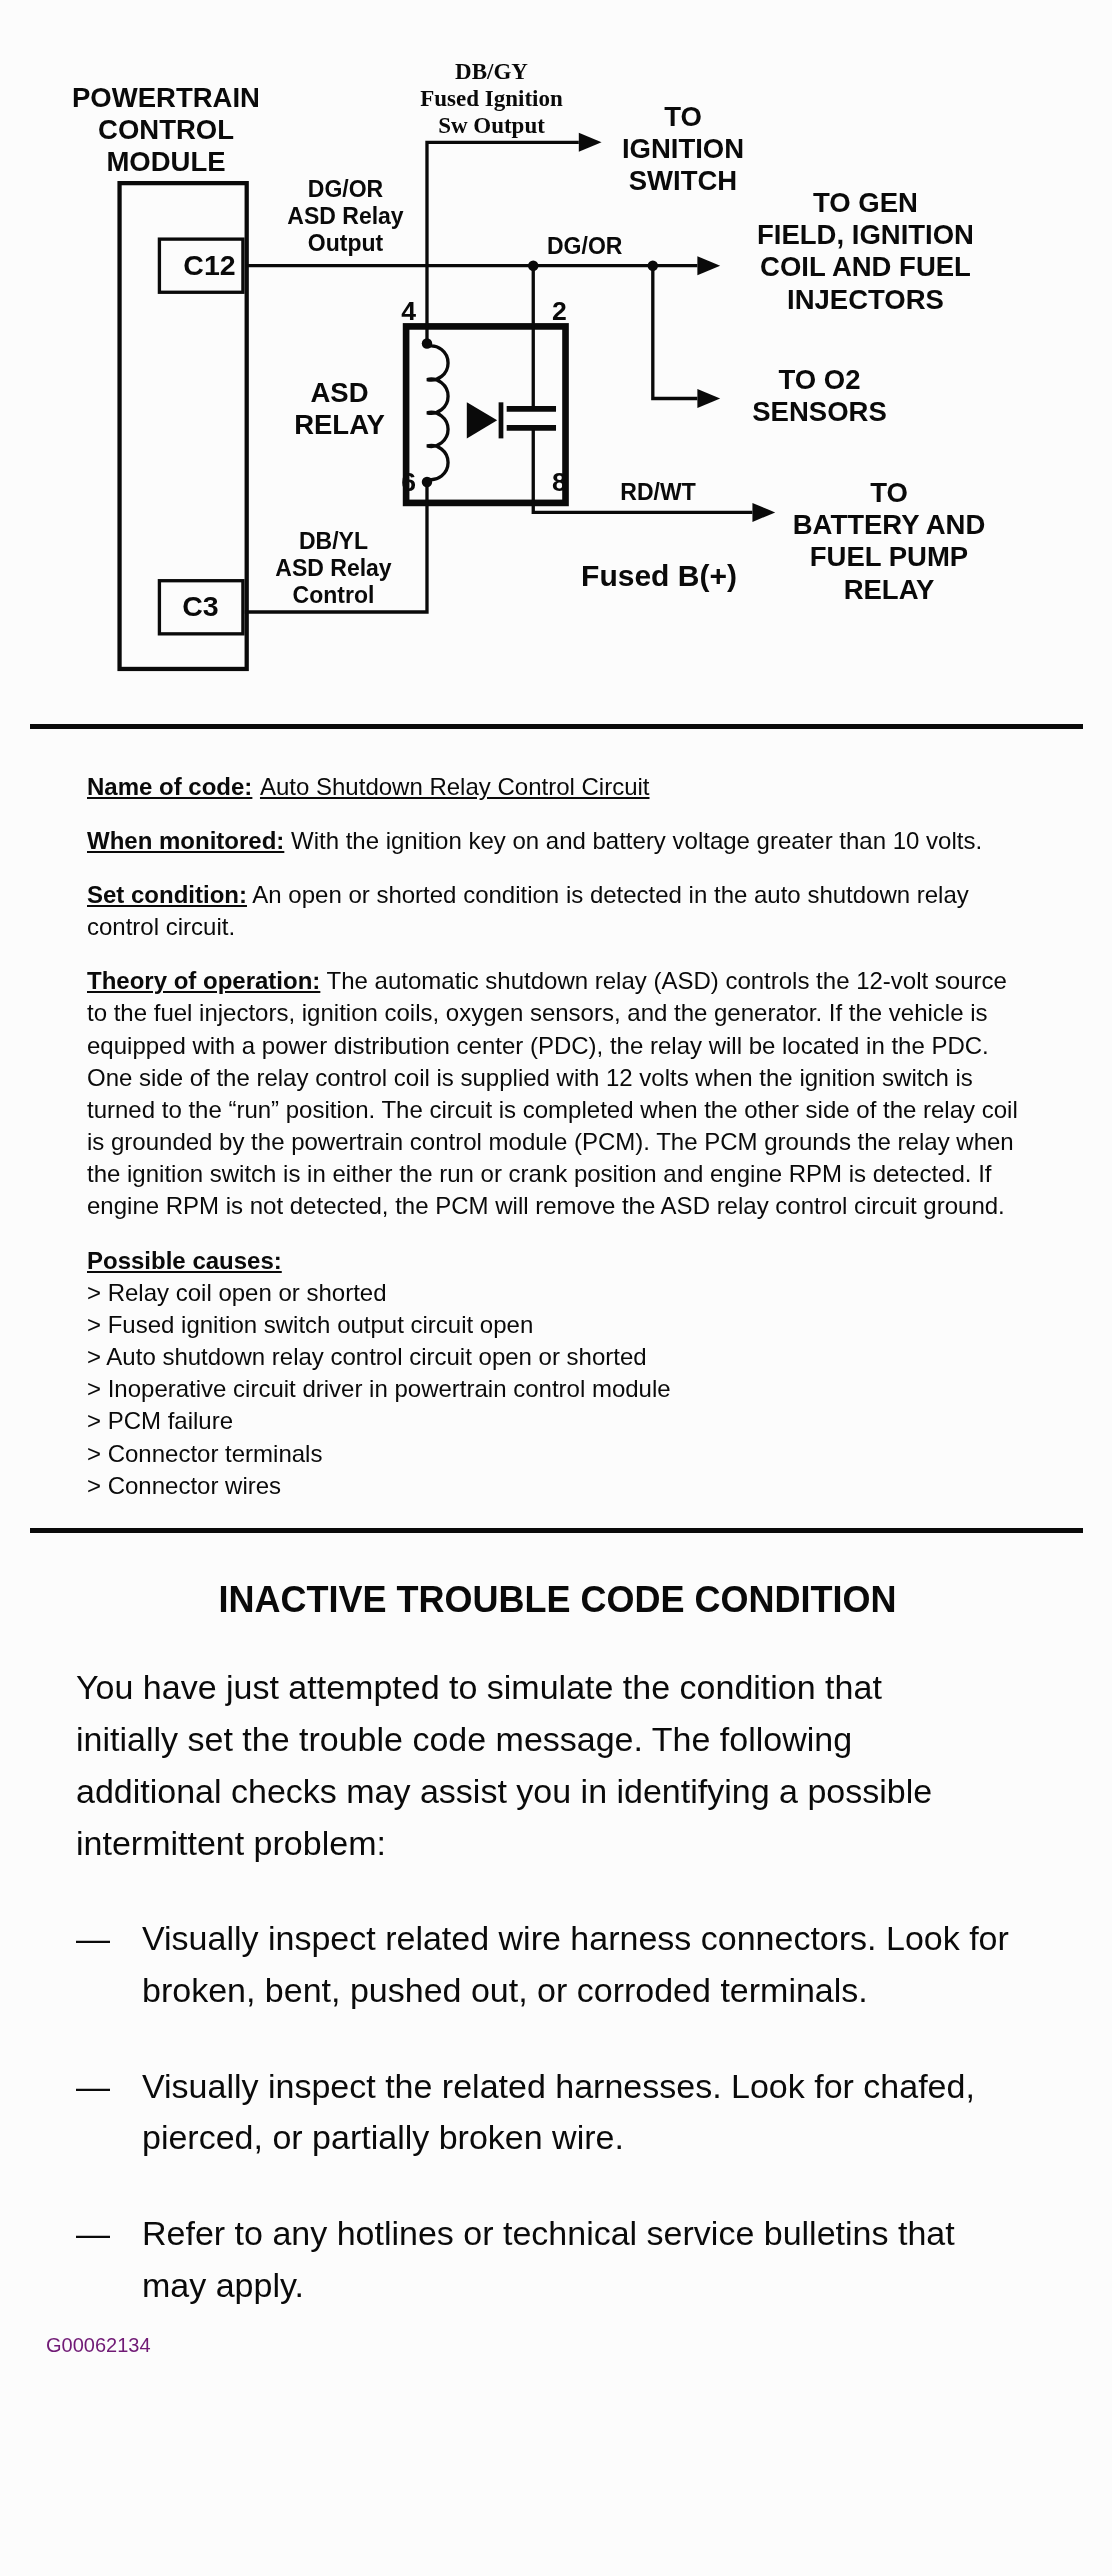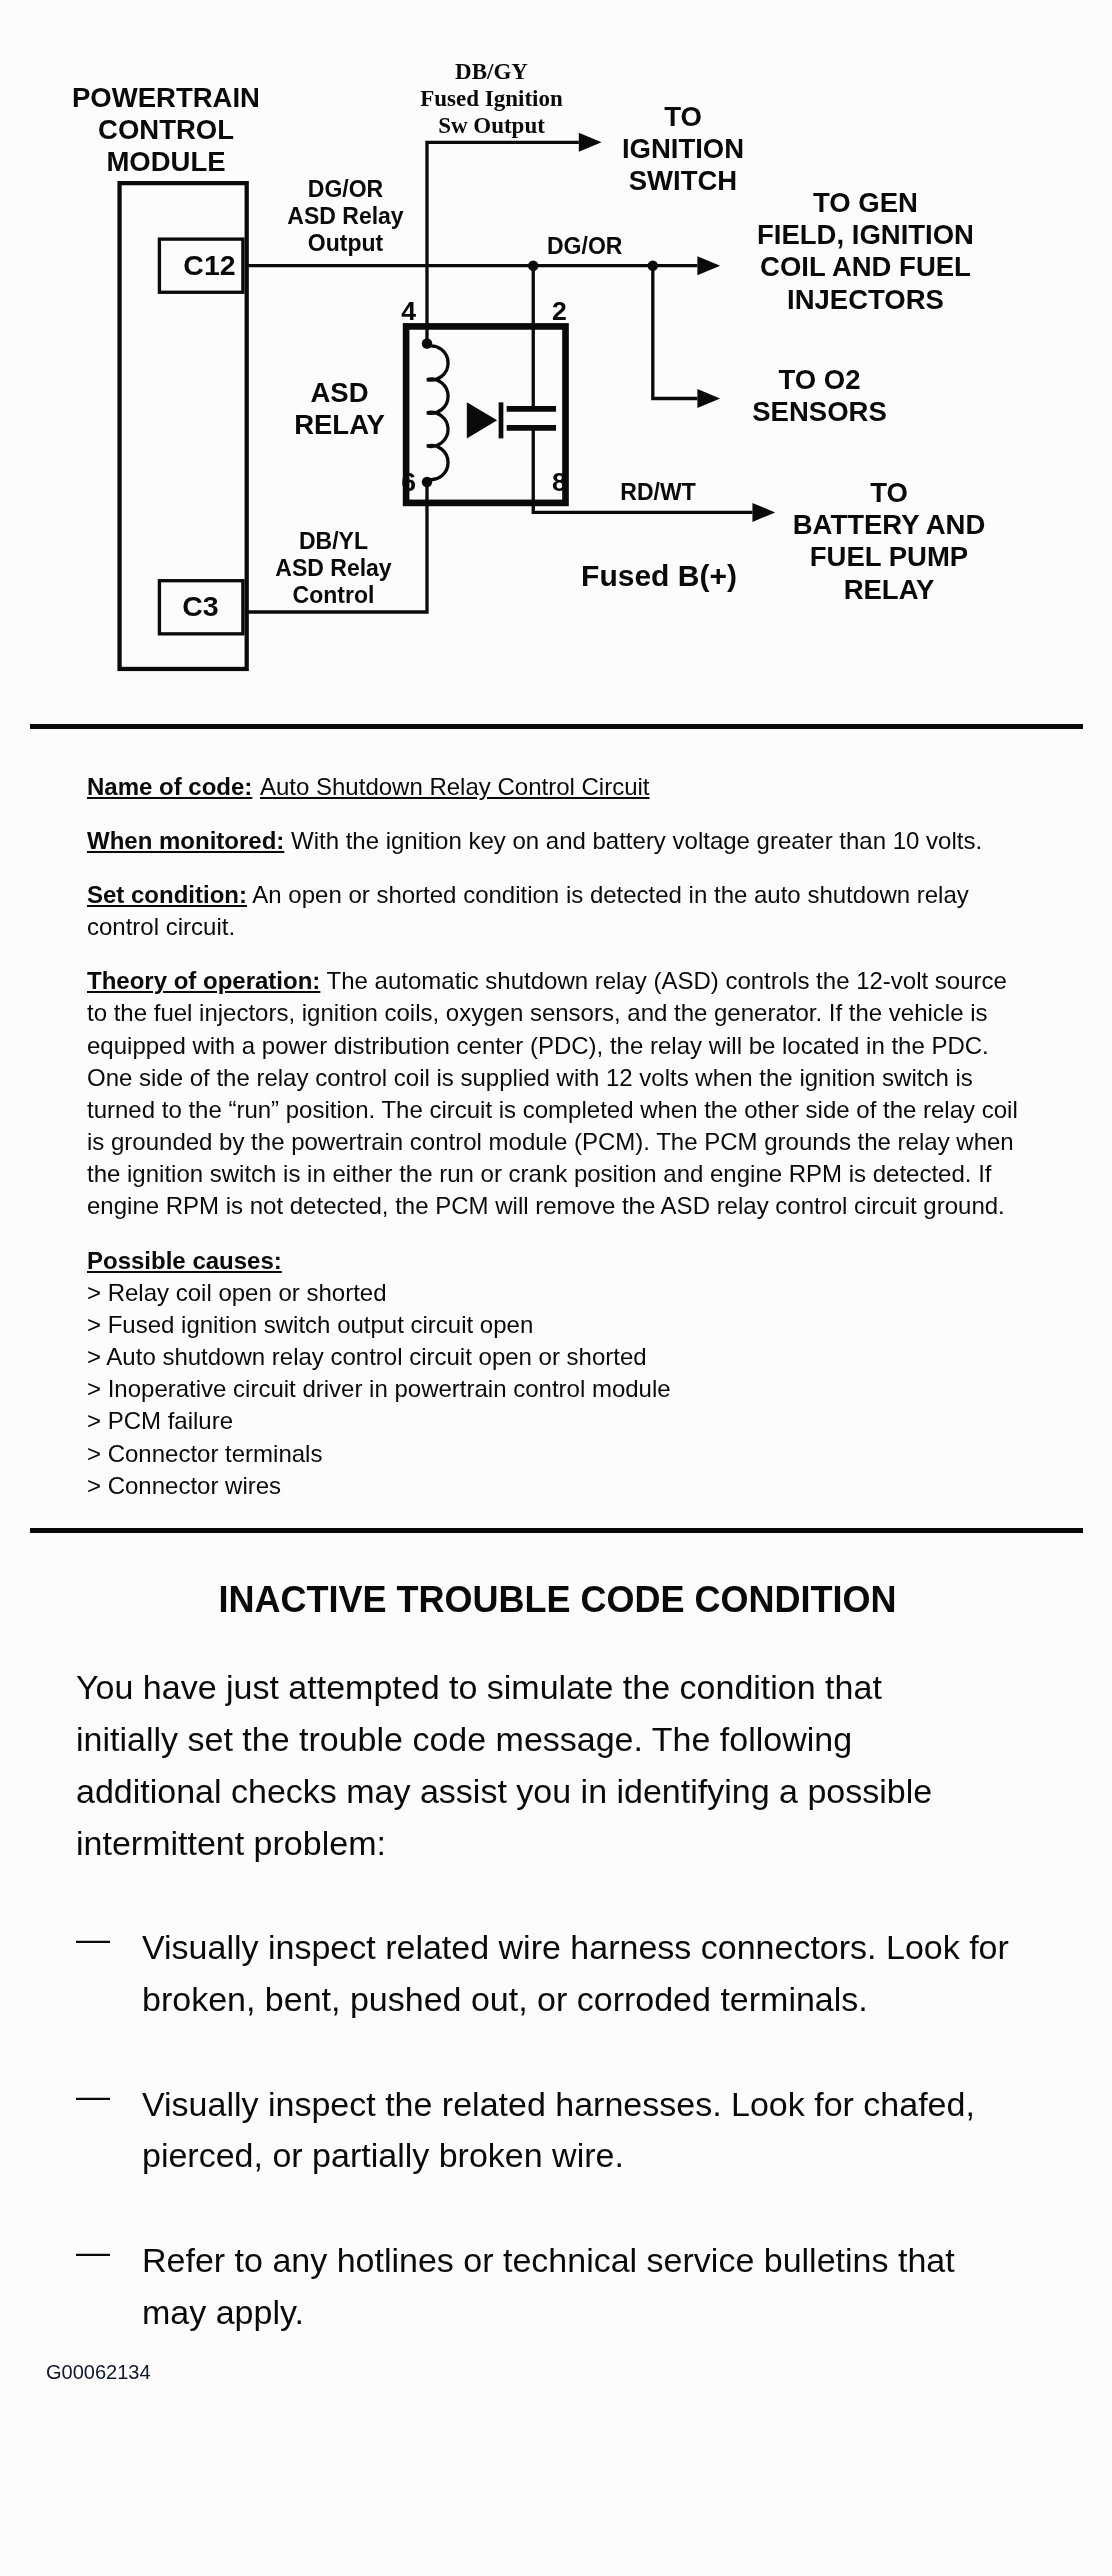--- a/index.html
+++ b/index.html
@@ -68,23 +68,23 @@
   .b { font-weight: bold; text-decoration: underline; }
   .u { text-decoration: underline; margin-left: 7.6px; }
   .cause { margin: 0; }
 
   
   .lower { margin: 0 74px 0 76px; font-size: 34px; line-height: 1.52; }
   .lower h1 { font-size: 36px; font-weight: bold; text-align: center; margin: 46px 0 0 0; line-height: 1.15; }
   .intro { margin: 42px 0 0 0; max-width: 858px; }
   .check { position: relative; margin-top: 44px; padding-left: 66px; }
   .dash { position: absolute; left: 0; top: 0; }
-  .ct { display: inline-block; max-width: 873px; vertical-align: top; margin-top: 9px; }
-
-  .figid { margin: 23px 0 0 46px; font-size: 20px; color: #0f172a; }
+  .ct { display: inline-block; max-width: 873px; vertical-align: top; }
+
+  .figid { margin: 23px 0 0 46px; font-size: 20px; color: #701a75; }
 </style>
 </head>
 <body>
 
 <div class="page">
 
   <div class="diagram">
     <svg width="1113" height="724" viewBox="0 0 1173 763">
 
       <rect class="box w4" x="126" y="193" width="134" height="512"></rect>

